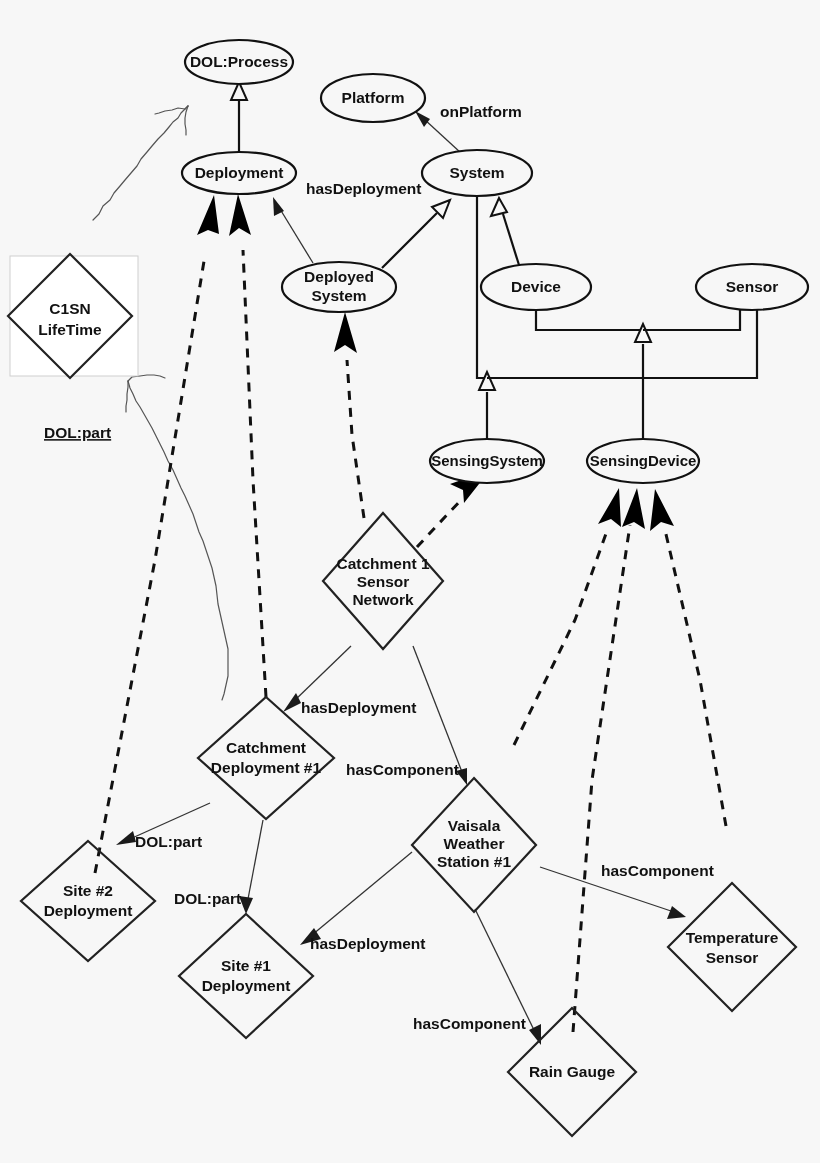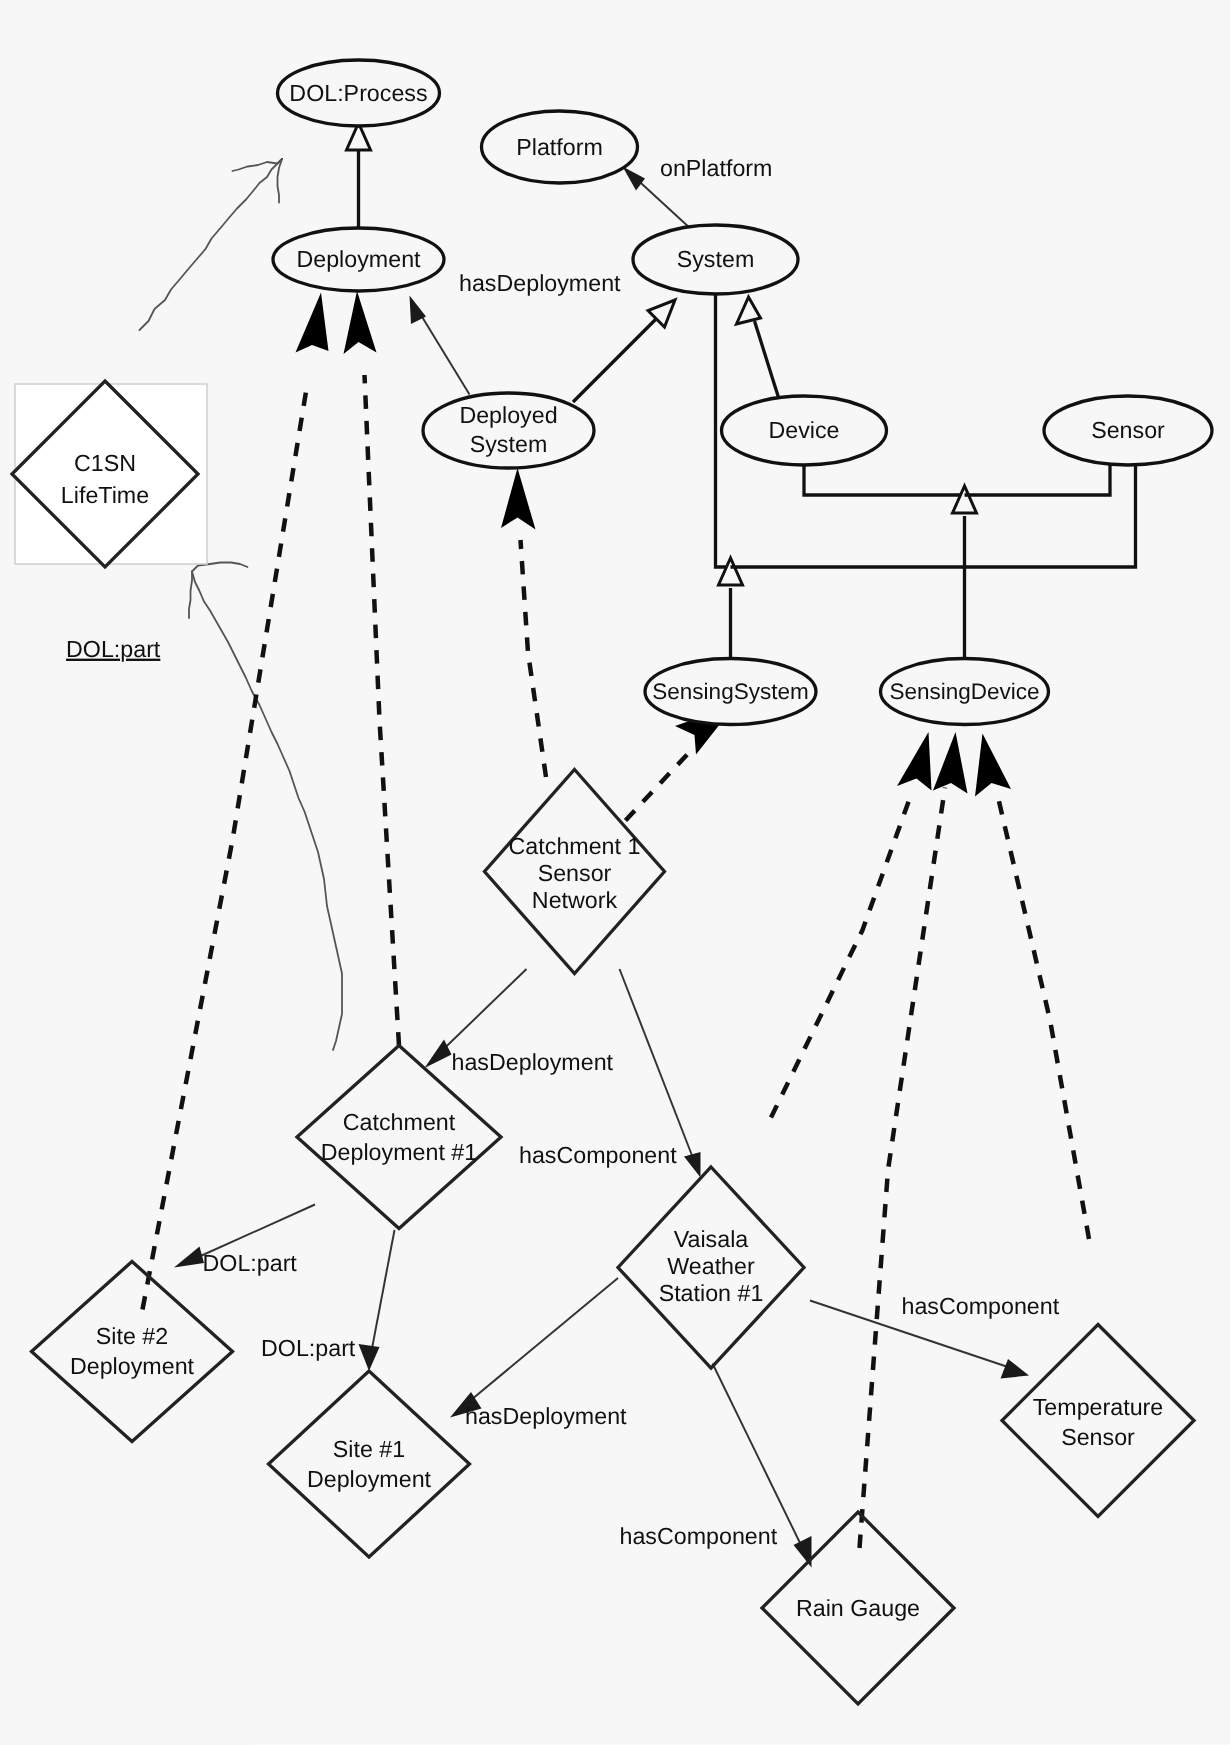--- a/index.html
+++ b/index.html
@@ -8,20 +8,21 @@
     padding: 0;
     background: #ffffff;
   }
   #canvas {
     position: relative;
     width: 820px;
     height: 1163px;
     background: #f7f7f7;
     font-family: "Liberation Sans", sans-serif;
     overflow: hidden;
+    font-weight: bold;
   }
   svg#diagram {
     position: absolute;
     top: 0;
     left: 0;
     width: 820px;
     height: 1163px;
   }
   .node-ellipse {
     fill: #f7f7f7;

